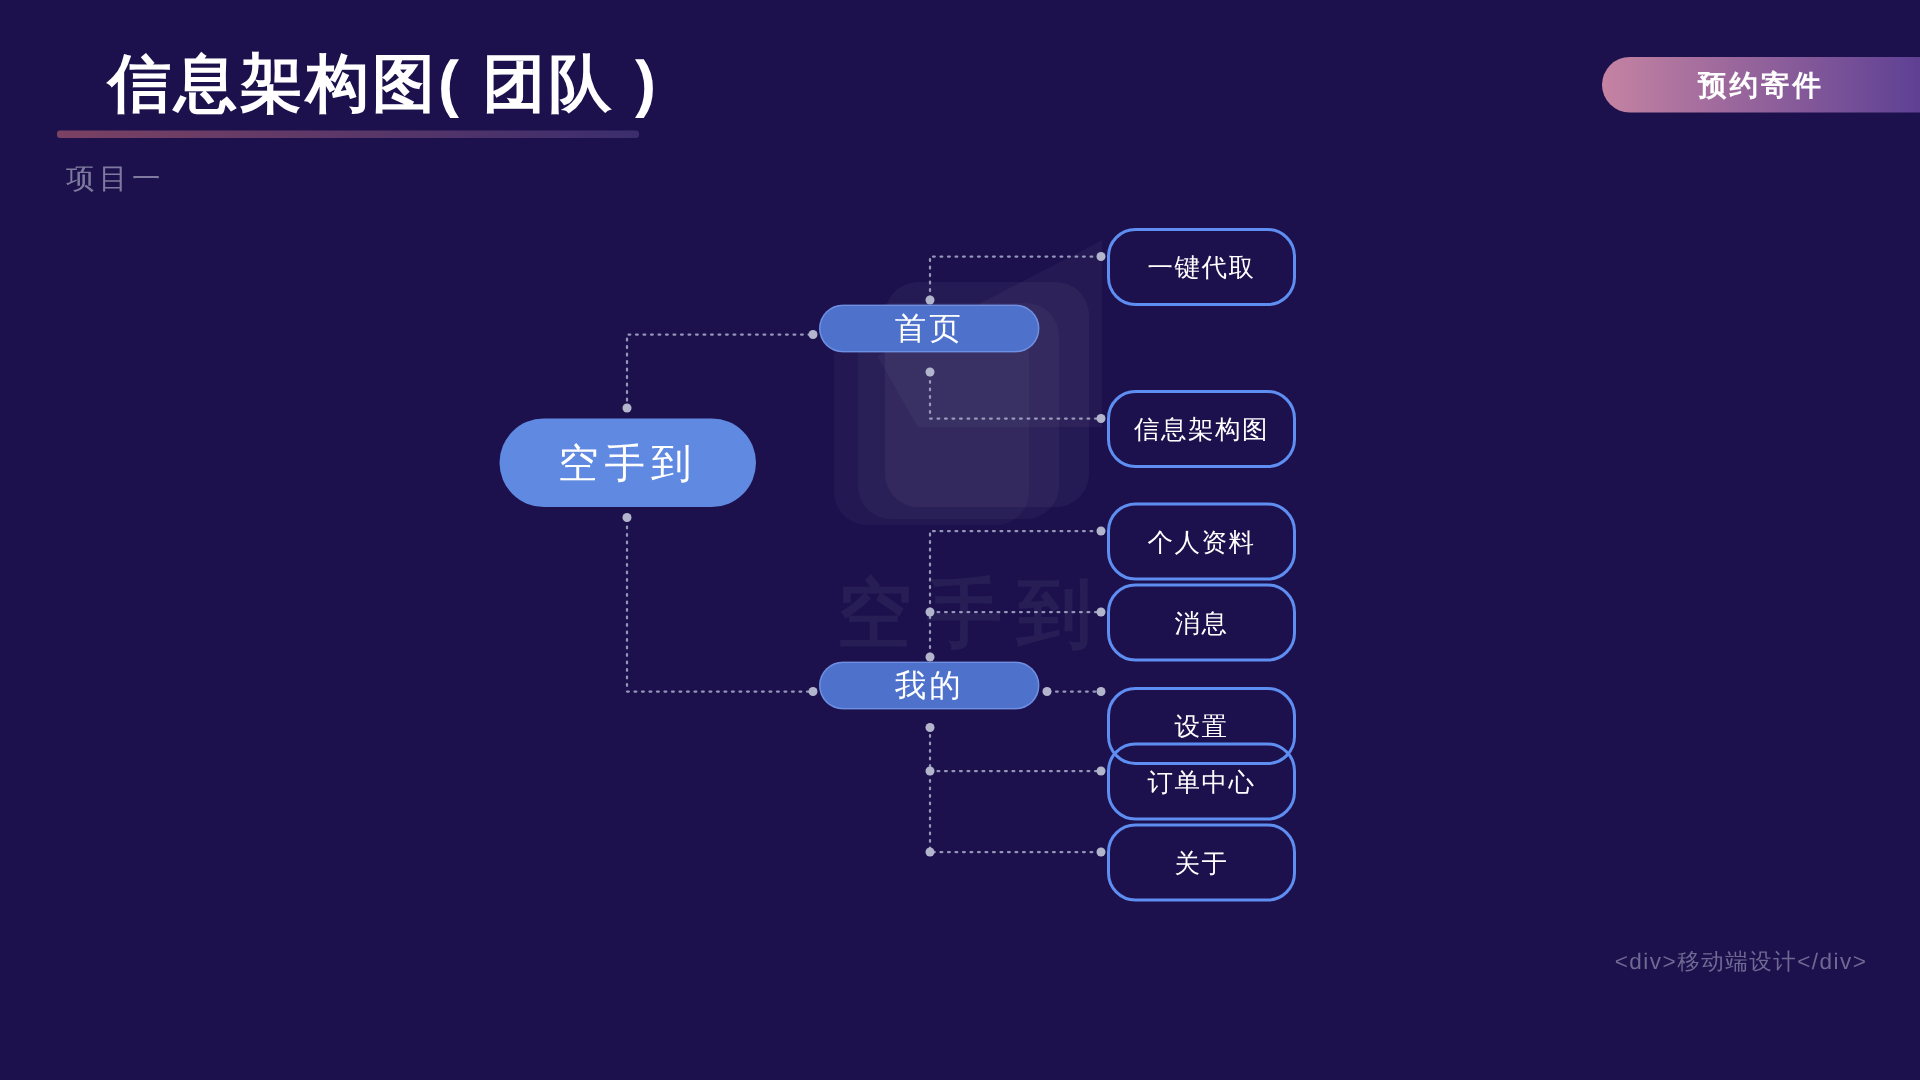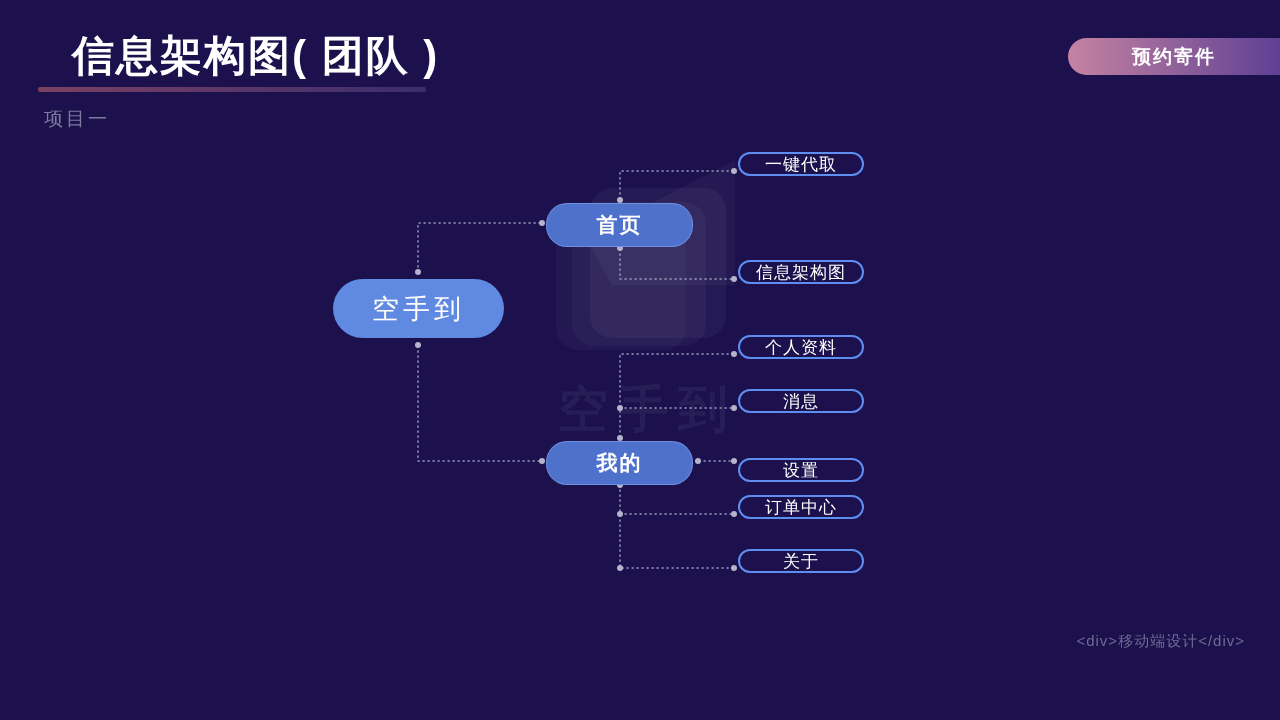--- a/index.html
+++ b/index.html
@@ -56,28 +56,28 @@
   
   .node{
     position:absolute;display:flex;align-items:center;justify-content:center;
     color:#ffffff;box-sizing:border-box;
   }
   .node-root{
     left:333px;top:279px;width:171px;height:59px;border-radius:30px;
     background:#6089e2;font-size:27px;letter-spacing:4px;font-weight:500;
   }
   .node-mid{
-    width:147px;height:44px;border-radius:21px;
+    width:147px;height:32px;border-radius:21px;
     background:#4e72cb;border:1px solid rgba(150,180,255,.45);
-    font-size:21px;letter-spacing:2px;font-weight:700;
+    font-size:21px;letter-spacing:2px;font-weight:400;
   }
   .node-home{left:546px;top:203px;}
   .node-mine{left:546px;top:441px;text-align:right;}
   .leaf{
-    left:738px;width:126px;height:24px;border-radius:19px;
+    left:738px;width:126px;height:52px;border-radius:19px;
     border:2px solid #5f8ef2;background:transparent;
     font-size:17px;letter-spacing:1px;
   }
   
   .footer-code{
     position:absolute;right:35px;top:632px;
     font-size:15px;color:#6e6a92;letter-spacing:1px;
   }
 </style>
 </head>

